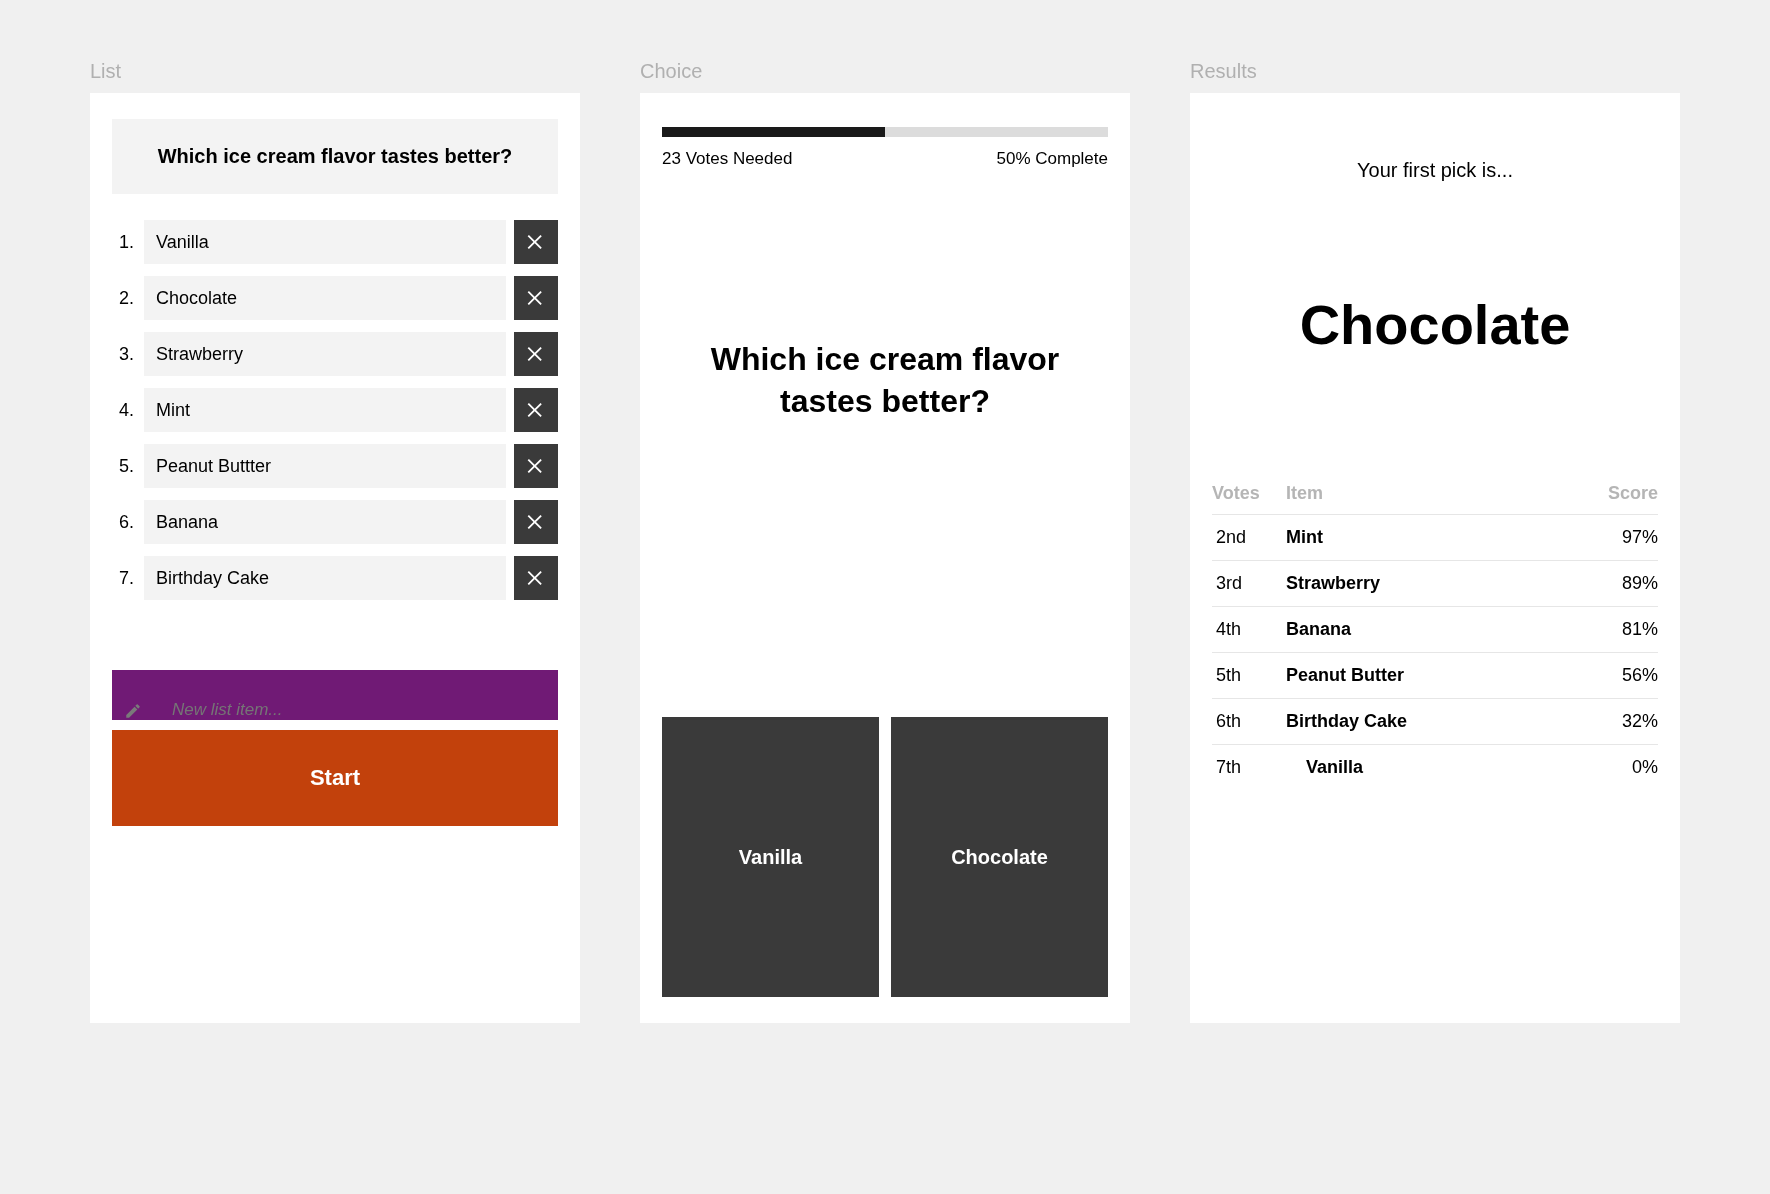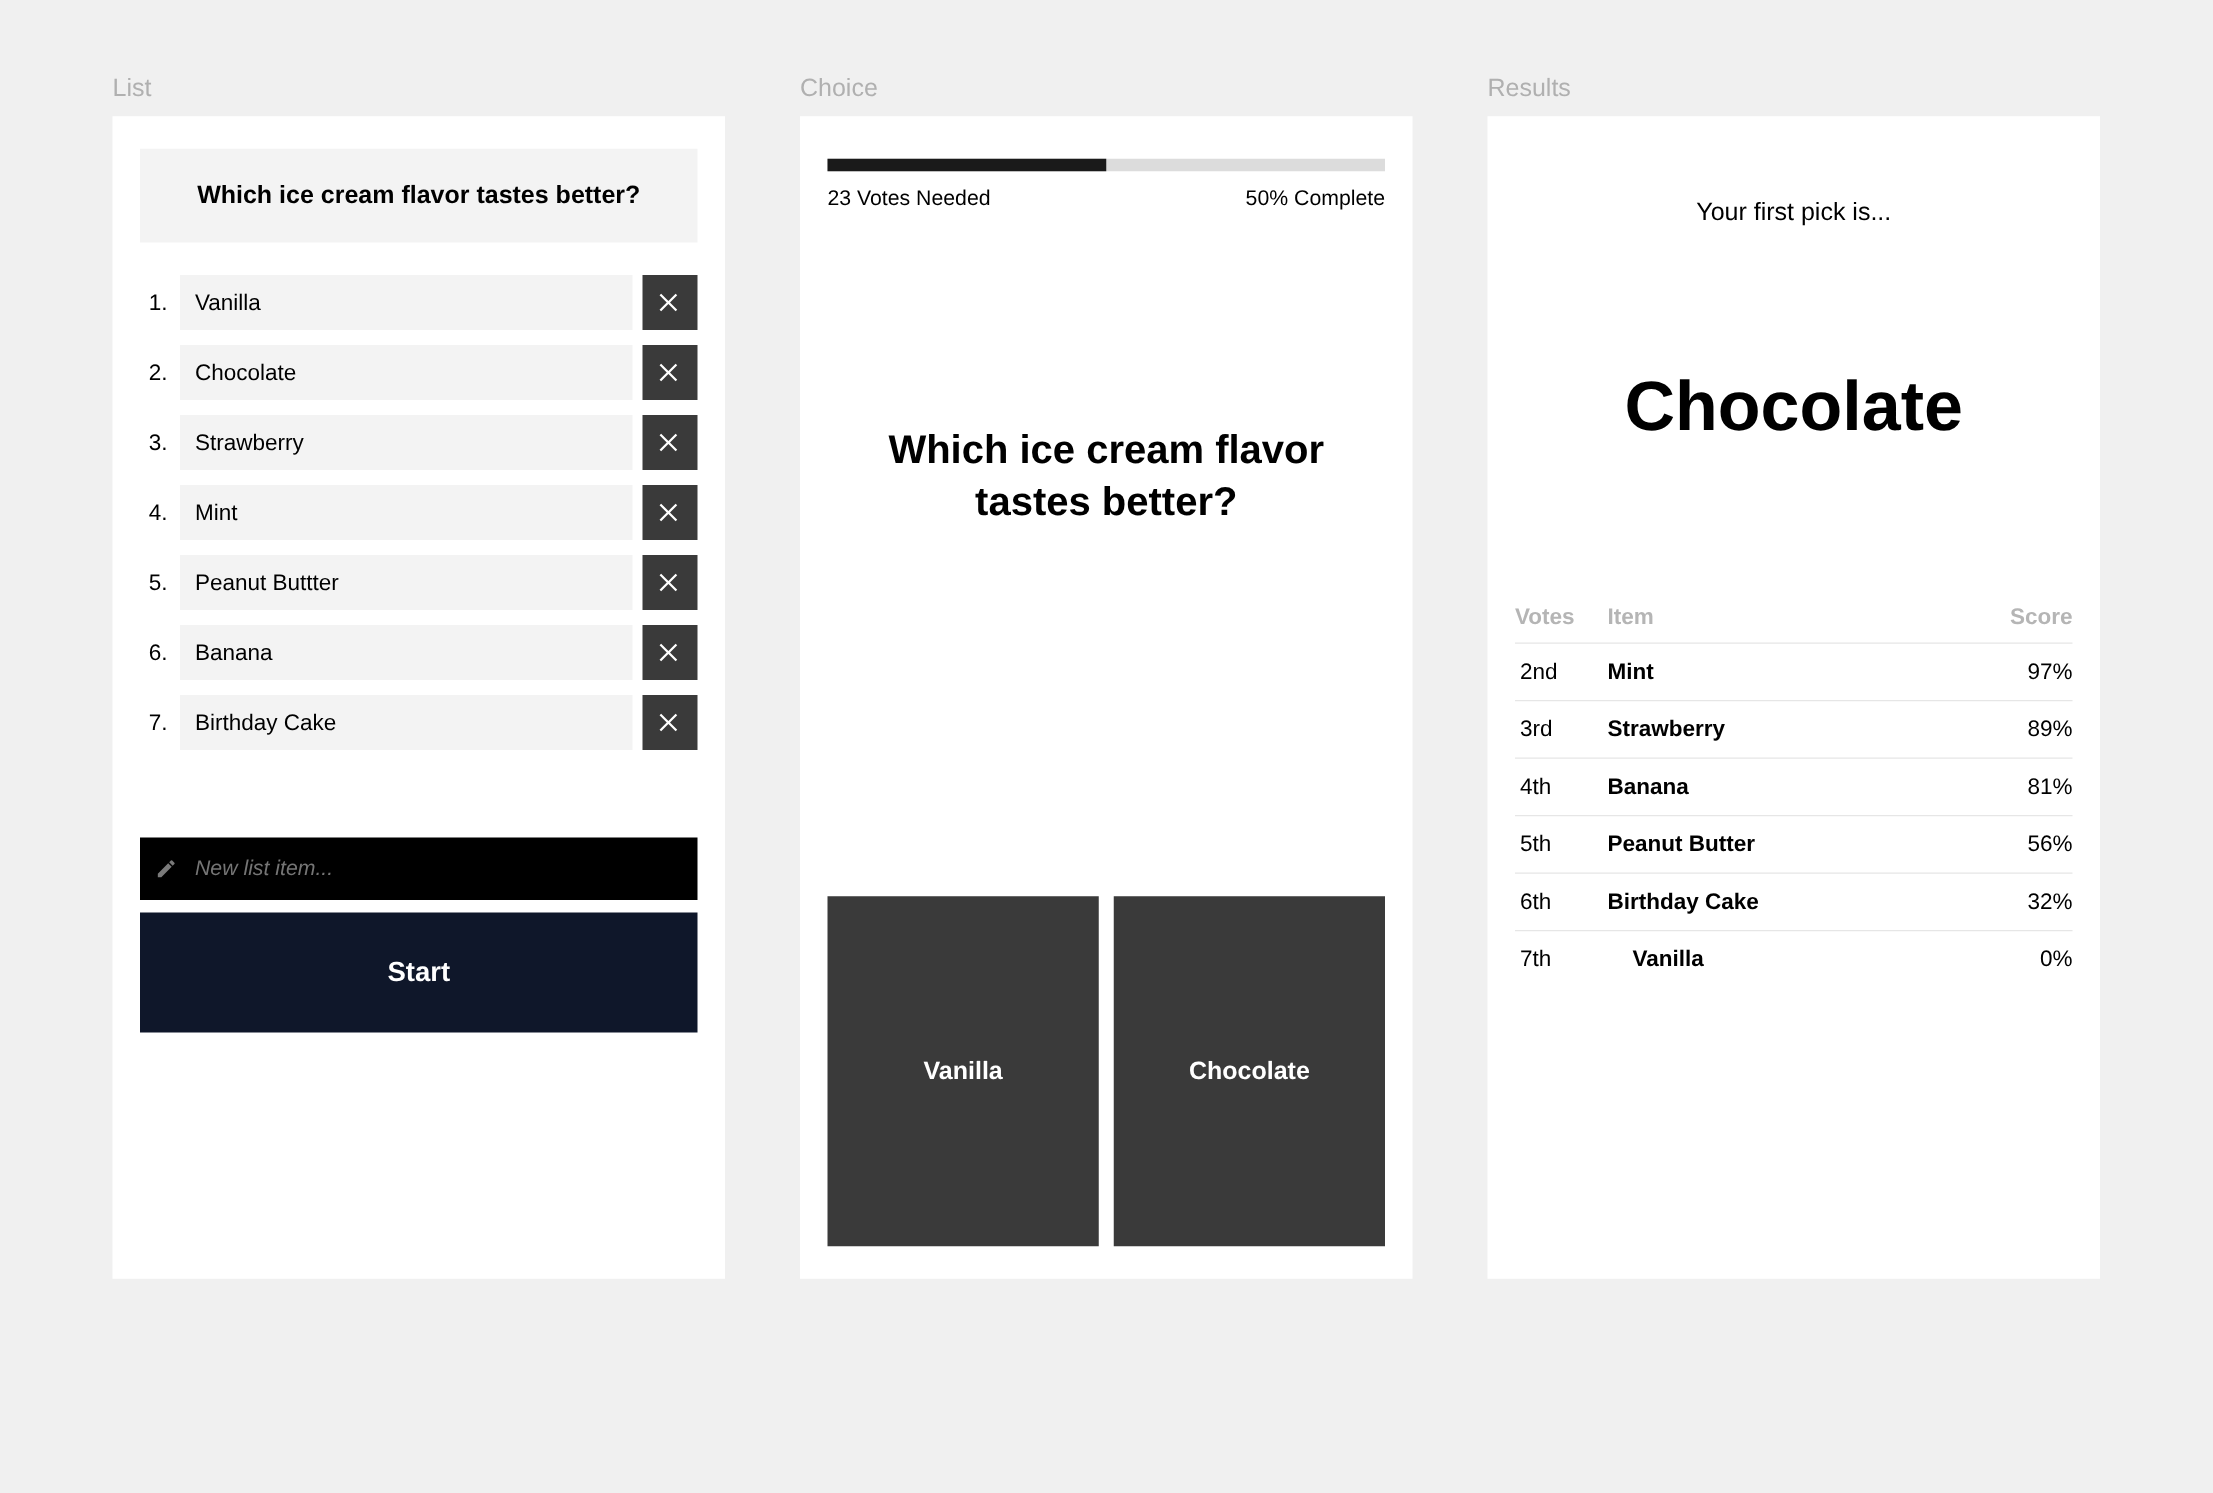--- a/index.html
+++ b/index.html
@@ -65,41 +65,41 @@
     height: 44px;
     background: #3a3a3a;
     color: #fff;
     display: flex;
     align-items: center;
     justify-content: center;
     cursor: pointer;
   }
   .item-del svg { width: 22px; height: 22px; }
   .add-row {
-    background: #000000;
+    background: #701a75;
     height: 50px;
     display: flex;
-    align-items: center;
+    align-items: flex-end;
     padding: 0 12px;
     margin-top: 70px;
-    gap: 14px;
+    gap: 30px;
   }
   .pencil { color: #7a7a7a; }
   .pencil svg { width: 18px; height: 18px; display: block; }
   .add-input {
     border: none;
     background: transparent;
     font-size: 17px;
     font-style: italic;
     color: #8f8f8f;
     outline: none;
     width: 100%;
   }
   .big-btn {
-    background: #0f172a;
+    background: #c2410c;
     color: #fff;
     font-weight: 700;
     font-size: 22px;
     height: 96px;
     display: flex;
     align-items: center;
     justify-content: center;
     margin-top: 10px;
     cursor: pointer;
   }

